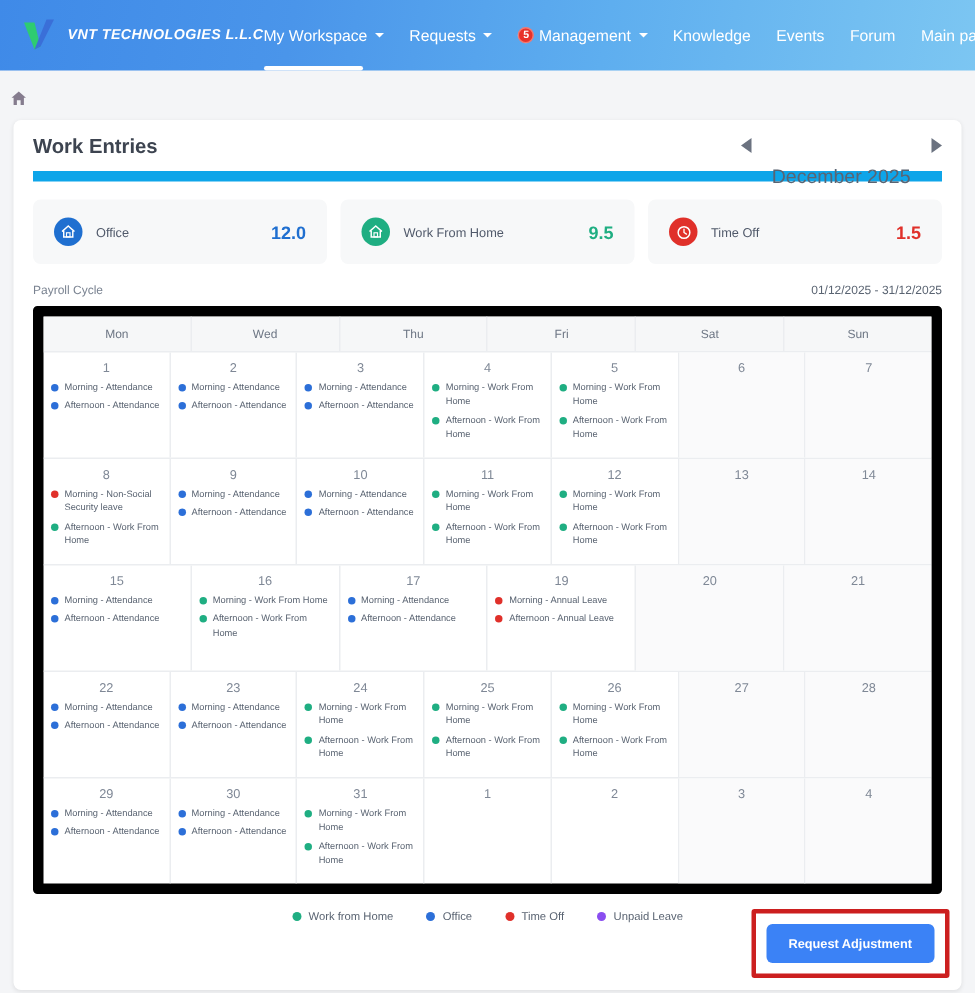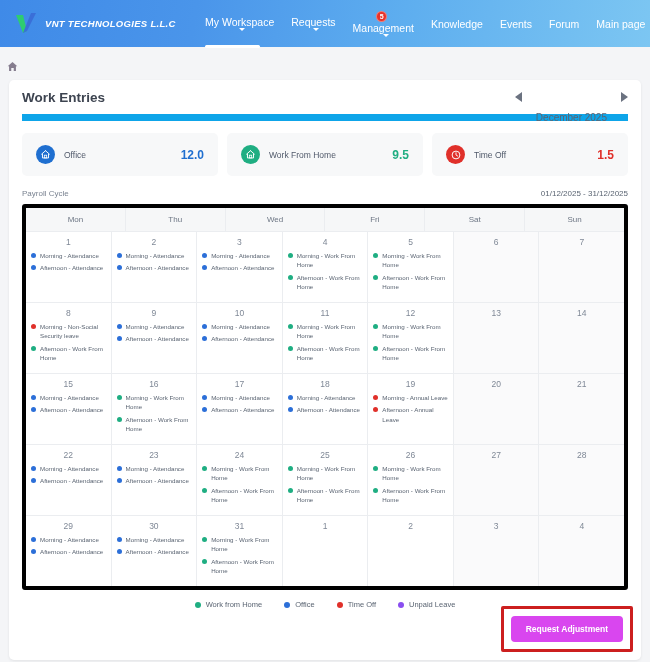--- a/index.html
+++ b/index.html
@@ -23,21 +23,21 @@
   .brand-name {
     margin-left: 5px;
     color: #ffffff;
     font-size: 9.5px;
     font-weight: bold;
     font-style: italic;
     letter-spacing: 0.3px;
     white-space: nowrap;
   }
   .nav-items { display: flex; align-items: center; gap: 17px; font-size: 10.5px; color: #ffffff; }
-  .nav-item { position: relative; display: flex; align-items: center; cursor: pointer; white-space: nowrap; padding: 4px 0; flex-direction: column; }
+  .nav-item { position: relative; display: flex; align-items: center; cursor: pointer; white-space: nowrap; padding: 4px 0; }
   .nav-item .caret {
     display: inline-block; margin-left: 5px;
     width: 0; height: 0;
     border-left: 3.2px solid transparent;
     border-right: 3.2px solid transparent;
     border-top: 3.8px solid #ffffff;
   }
   .nav-item.active::after {
     content: "";
     position: absolute;
@@ -86,21 +86,21 @@
   }
   .panel-title { font-size: 13.5px; font-weight: bold; color: #3d4450; }
   .month-nav { display: flex; align-items: center; gap: 14px; }
   .arrow-btn {
     width: 0; height: 0; cursor: pointer;
     border-top: 5px solid transparent;
     border-bottom: 5px solid transparent;
   }
   .arrow-prev { border-right: 7px solid #6b7280; }
   .arrow-next { border-left: 7px solid #6b7280; }
-  .month-label { font-size: 10px; color: #5a6472; white-space: nowrap; margin-top: 40px; }
+  .month-label { font-size: 13px; color: #5a6472; white-space: nowrap; margin-top: 40px; }
 
   
   .stats { display: flex; gap: 9px; margin-top: 12px; }
   .stat {
     flex: 1;
     background: #f7f8f9;
     border-radius: 5px;
     height: 43px;
     display: flex;
     align-items: center;
@@ -117,21 +117,21 @@
 
   
   .payroll {
     display: flex; justify-content: space-between; align-items: center;
     margin-top: 13px; margin-bottom: 6px;
   }
   .payroll-label { font-size: 8px; color: #7a8391; }
   .payroll-range { font-size: 8px; color: #5a6472; }
 
   
-  .cal { border: 4px solid #000000; border-radius: 3px; overflow: hidden; }
+  .cal { border: 7px solid #000000; border-radius: 3px; overflow: hidden; }
   .cal-row { display: flex; }
   .cal-head { background: #f6f7f8; }
   .cal-head .cell {
     height: 23px;
     display: flex; align-items: center; justify-content: center;
     font-size: 8px; color: #6d7684;
     border-right: 1px solid #ebedf0;
   }
   .cell { flex: 1 1 0; min-width: 0; border-right: 1px solid #ebedf0; }
   .cell:last-child { border-right: none; }
@@ -154,21 +154,21 @@
 
   
   .action-wrap {
     position: absolute;
     right: 8px; bottom: 8px;
     border: 3px solid #cc1f1f;
     padding: 7px 7px;
     border-radius: 2px;
   }
   .btn-primary {
-    background: #d946ef;
+    background: #3b82f6;
     color: #ffffff;
     border: none;
     border-radius: 4px;
     font-size: 8.5px;
     font-weight: bold;
     padding: 8px 15px;
     cursor: pointer;
     font-family: "Liberation Sans", sans-serif;
     white-space: nowrap;
   }
@@ -274,22 +274,22 @@
   </div>
 
   <div class="payroll">
     <span class="payroll-label">Payroll Cycle</span>
     <span class="payroll-range">01/12/2025 - 31/12/2025</span>
   </div>
 
   <div class="cal">
     <div class="cal-row cal-head">
       <div class="cell">Mon</div>
+      <div class="cell">Wed</div>
       <div class="cell">Thu</div>
-      <div class="cell">Wed</div>
       <div class="cell">Fri</div>
       <div class="cell">Sat</div>
       <div class="cell">Sun</div>
     </div>
     <div class="cal-body">
         <div class="cal-row">
           <div class="cell">
             <div class="daynum">1</div>
             <div class="entry">
               <span class="dot" style="background: rgb(44, 111, 216);"></span>
@@ -432,31 +432,20 @@
               <span class="dot" style="background: rgb(31, 174, 130);"></span>
               <span class="entry-txt">Morning - Work From Home</span>
             </div>
             <div class="entry">
               <span class="dot" style="background: rgb(31, 174, 130);"></span>
               <span class="entry-txt">Afternoon - Work From Home</span>
             </div>
           </div>
           <div class="cell">
             <div class="daynum">17</div>
-            <div class="entry">
-              <span class="dot" style="background: rgb(44, 111, 216);"></span>
-              <span class="entry-txt">Morning - Attendance</span>
-            </div>
-            <div class="entry">
-              <span class="dot" style="background: rgb(44, 111, 216);"></span>
-              <span class="entry-txt">Afternoon - Attendance</span>
-            </div>
-          </div>
-          <div class="cell">
-            <div class="daynum">18</div>
             <div class="entry">
               <span class="dot" style="background: rgb(44, 111, 216);"></span>
               <span class="entry-txt">Morning - Attendance</span>
             </div>
             <div class="entry">
               <span class="dot" style="background: rgb(44, 111, 216);"></span>
               <span class="entry-txt">Afternoon - Attendance</span>
             </div>
           </div>
           <div class="cell">

